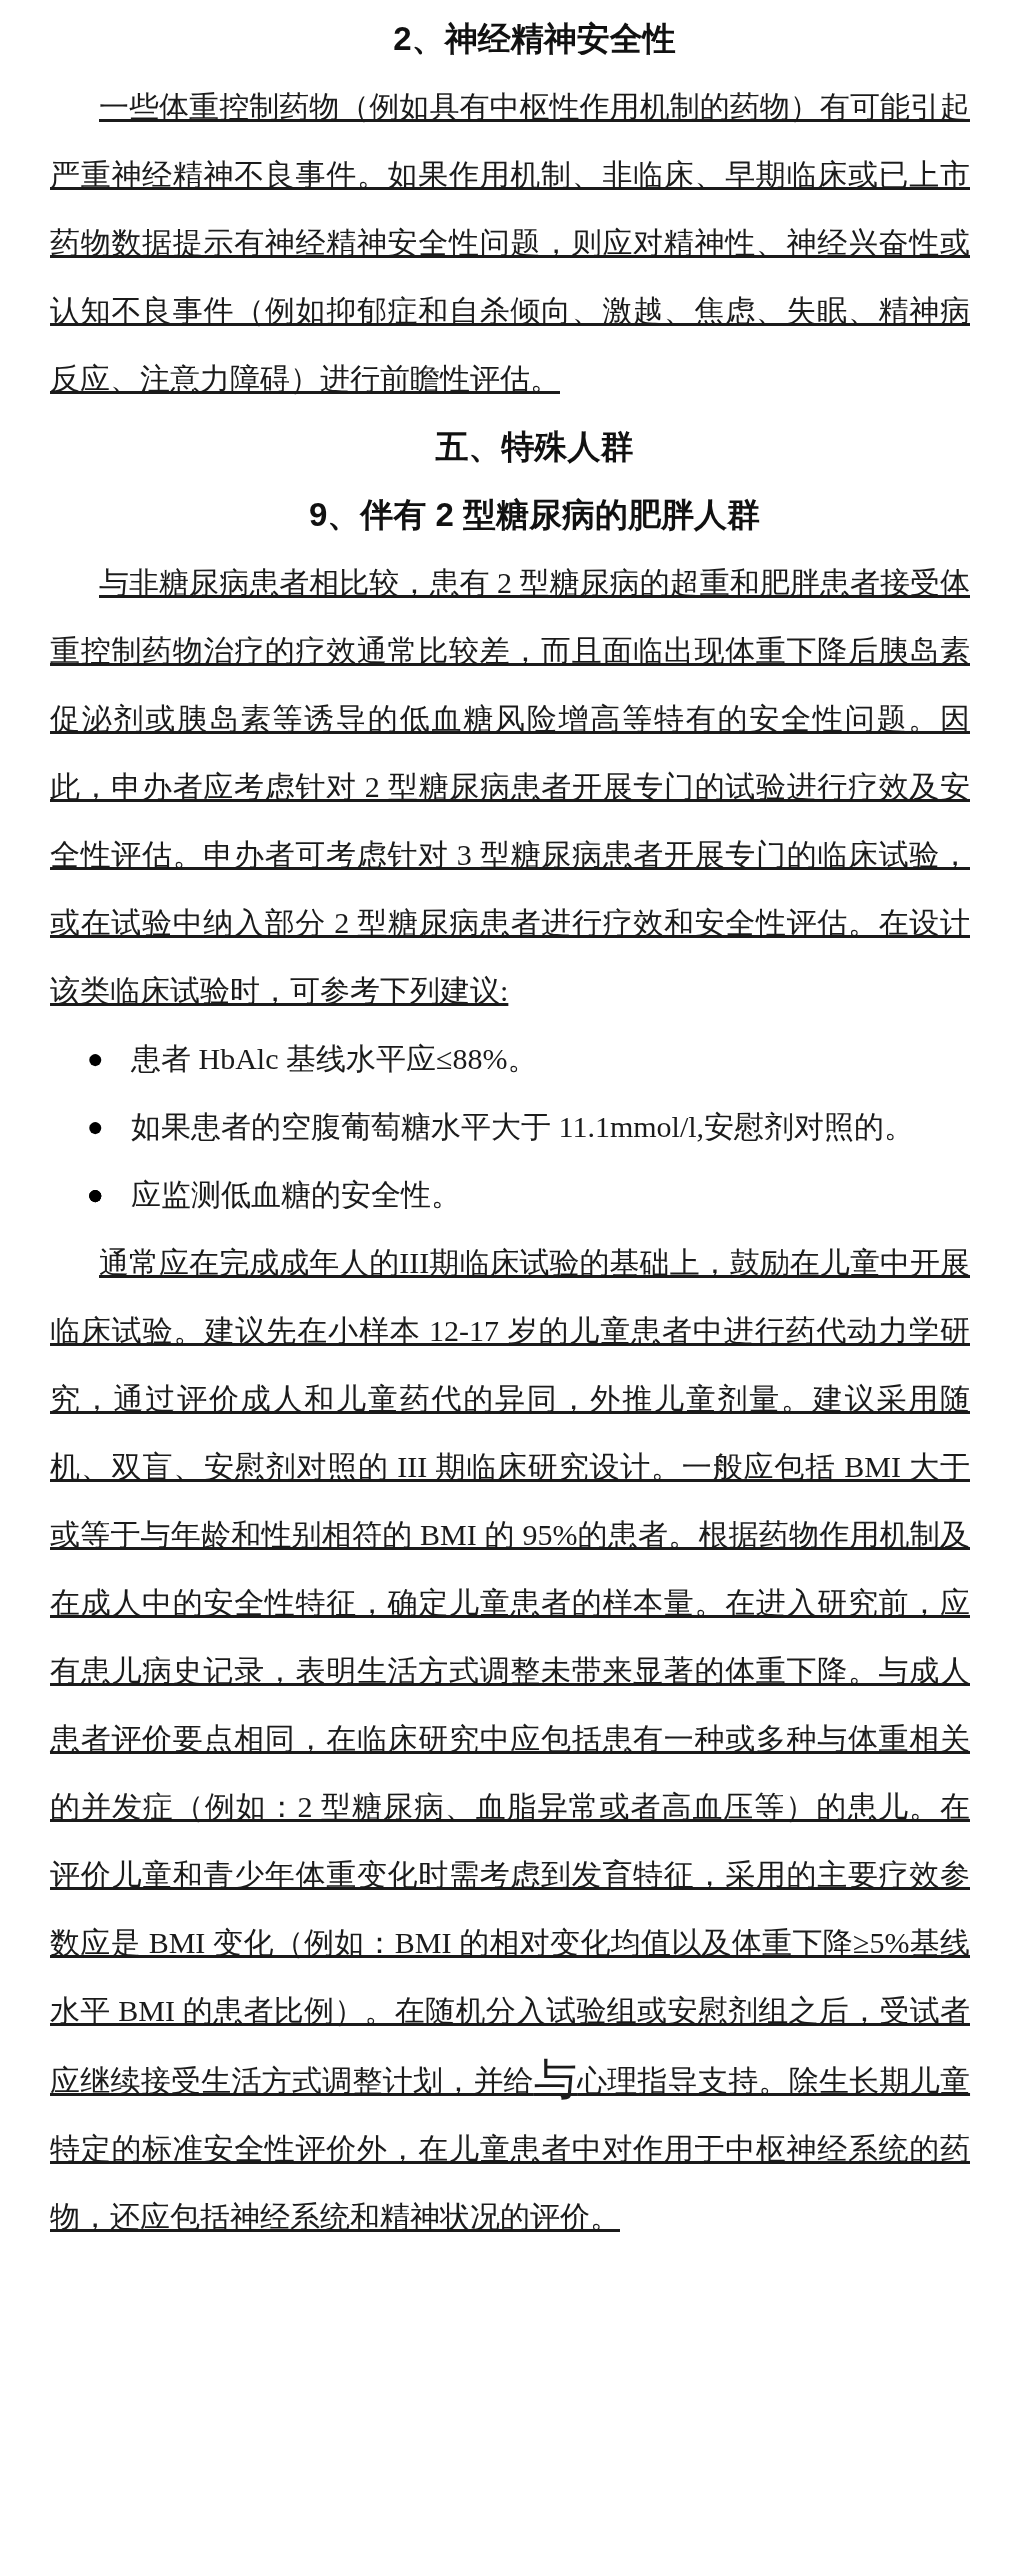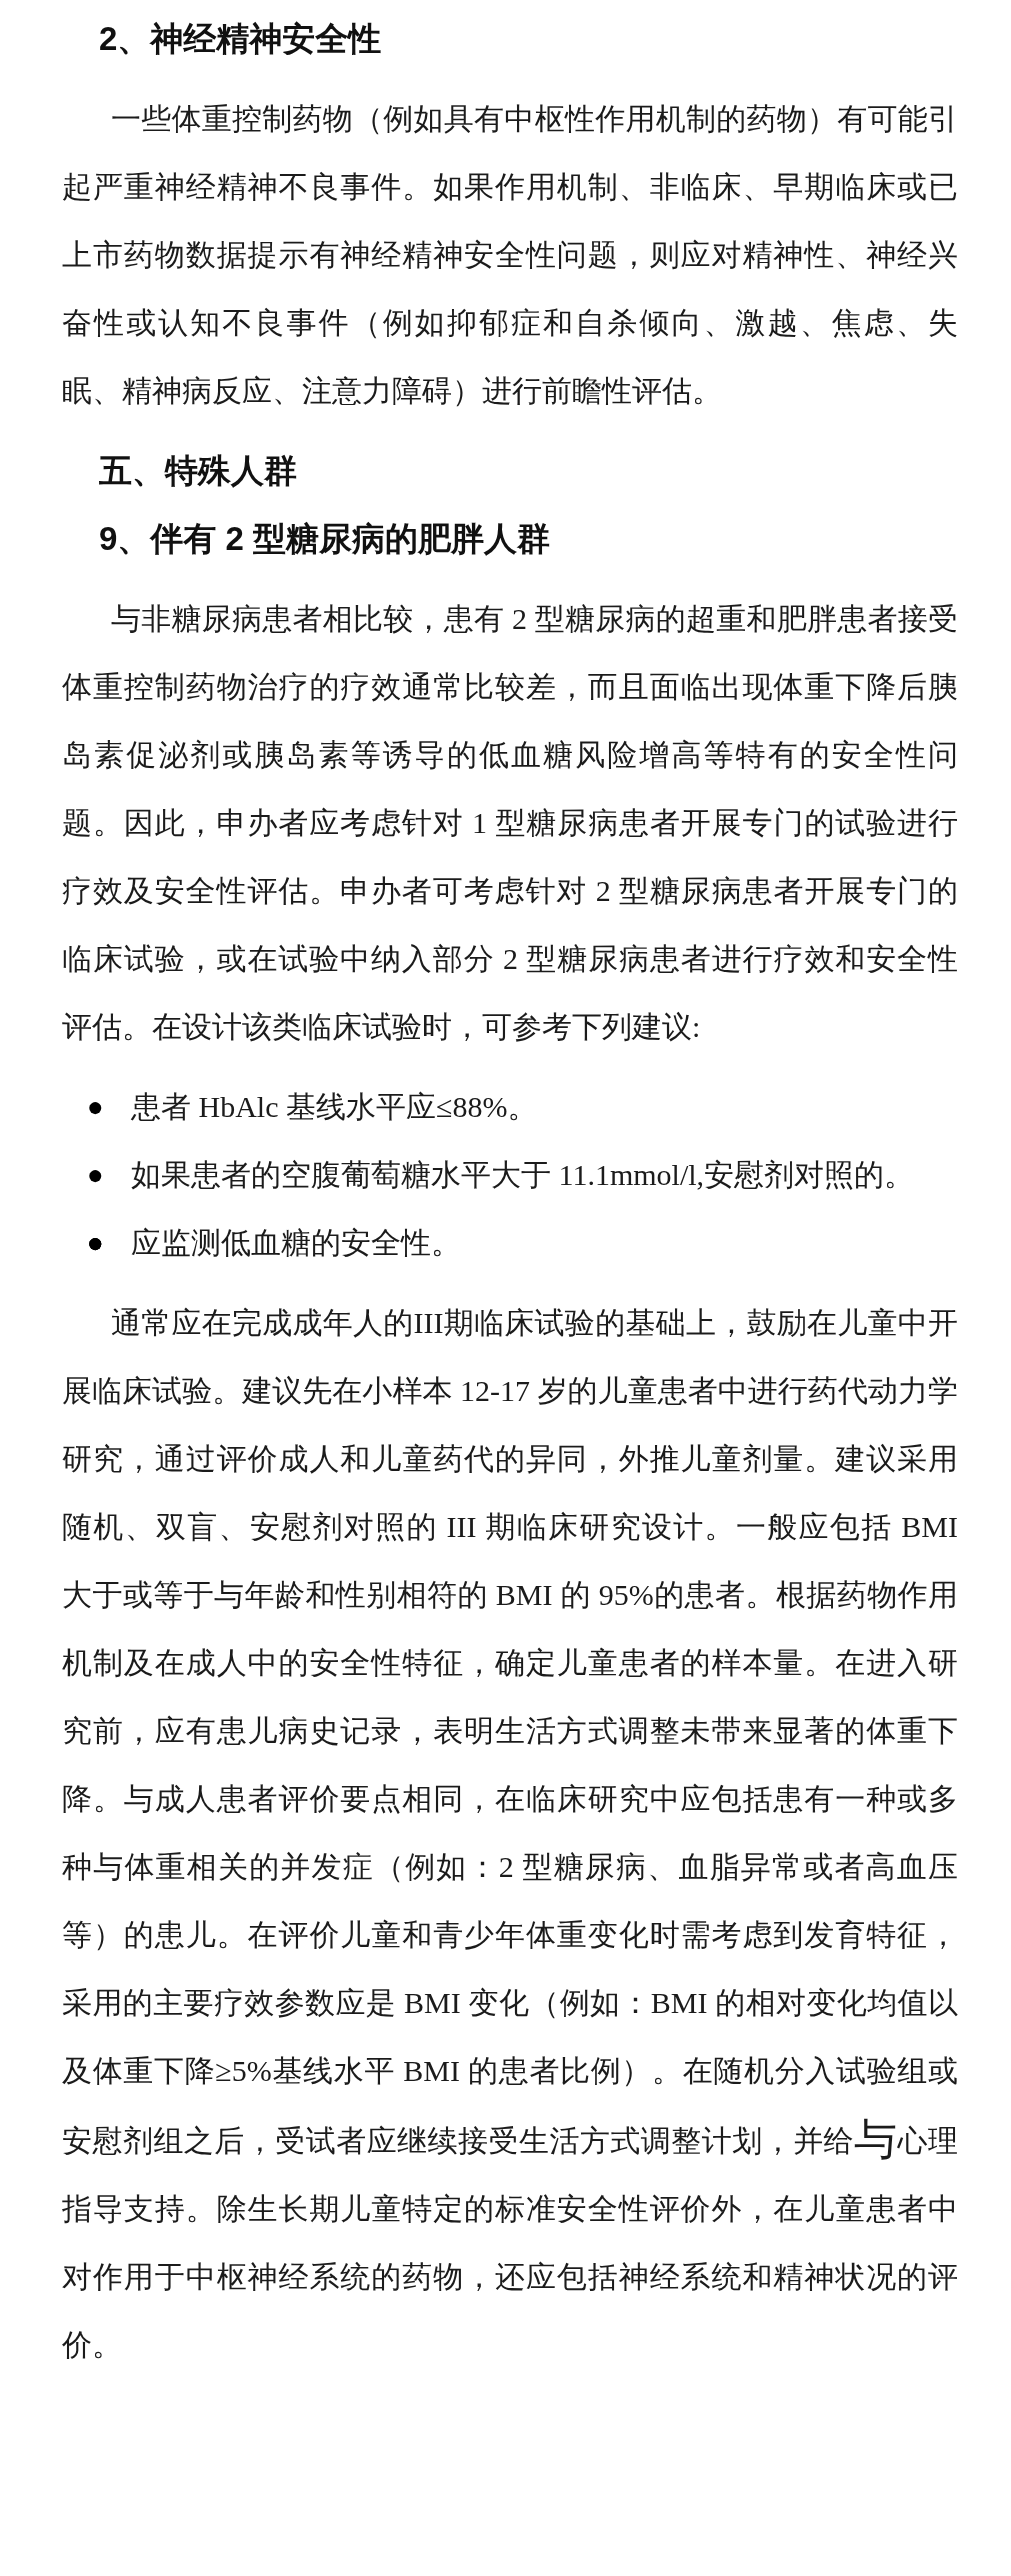--- a/index.html
+++ b/index.html
@@ -26,26 +26,27 @@
     text-align: justify;
     letter-spacing: 0;
   }
   .doc-heading {
     margin: 0;
     padding-left: 49px;
     font-family: "Liberation Sans", "DejaVu Sans", sans-serif;
     font-weight: 700;
     font-size: 33px;
     line-height: 68px;
-    text-align: left;
+    text-align: center;
     color: #111111;
   }
   .para {
-    margin: 12px;
+    margin: 0;
     text-indent: 49px;
+    text-decoration: underline;
   }
   .bullet-list {
     list-style: none;
     margin: 0;
     padding: 0;
   }
   .bullet-item {
     position: relative;
     padding-left: 81px;
   }
@@ -72,21 +73,21 @@
   <div class="content">
 
     <h2 class="doc-heading">2、神经精神安全性</h2>
 
     <p class="para">一些体重控制药物（例如具有中枢性作用机制的药物）有可能引起严重神经精神不良事件。如果作用机制、非临床、早期临床或已上市药物数据提示有神经精神安全性问题，则应对精神性、神经兴奋性或认知不良事件（例如抑郁症和自杀倾向、激越、焦虑、失眠、精神病反应、注意力障碍）进行前瞻性评估。</p>
 
     <h2 class="doc-heading">五、特殊人群</h2>
 
     <h3 class="doc-heading">9、伴有 2 型糖尿病的肥胖人群</h3>
 
-    <p class="para">与非糖尿病患者相比较，患有 2 型糖尿病的超重和肥胖患者接受体重控制药物治疗的疗效通常比较差，而且面临出现体重下降后胰岛素促泌剂或胰岛素等诱导的低血糖风险增高等特有的安全性问题。因此，申办者应考虑针对 1 型糖尿病患者开展专门的试验进行疗效及安全性评估。申办者可考虑针对 2 型糖尿病患者开展专门的临床试验，或在试验中纳入部分 2 型糖尿病患者进行疗效和安全性评估。在设计该类临床试验时，可参考下列建议:</p>
+    <p class="para">与非糖尿病患者相比较，患有 2 型糖尿病的超重和肥胖患者接受体重控制药物治疗的疗效通常比较差，而且面临出现体重下降后胰岛素促泌剂或胰岛素等诱导的低血糖风险增高等特有的安全性问题。因此，申办者应考虑针对 2 型糖尿病患者开展专门的试验进行疗效及安全性评估。申办者可考虑针对 3 型糖尿病患者开展专门的临床试验，或在试验中纳入部分 2 型糖尿病患者进行疗效和安全性评估。在设计该类临床试验时，可参考下列建议:</p>
 
     <ul class="bullet-list">
       <li class="bullet-item">
         <span class="bullet-glyph">●</span>
         <span>患者 HbAlc 基线水平应≤88%。</span>
       </li>
       <li class="bullet-item">
         <span class="bullet-glyph">●</span>
         <span>如果患者的空腹葡萄糖水平大于 11.1mmol/l,安慰剂对照的。</span>
       </li>

